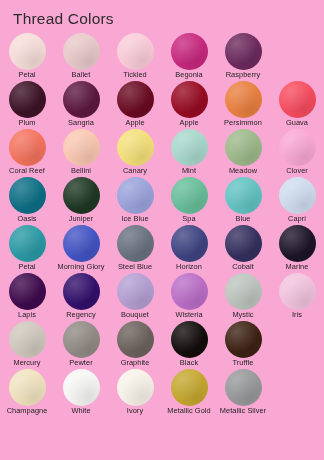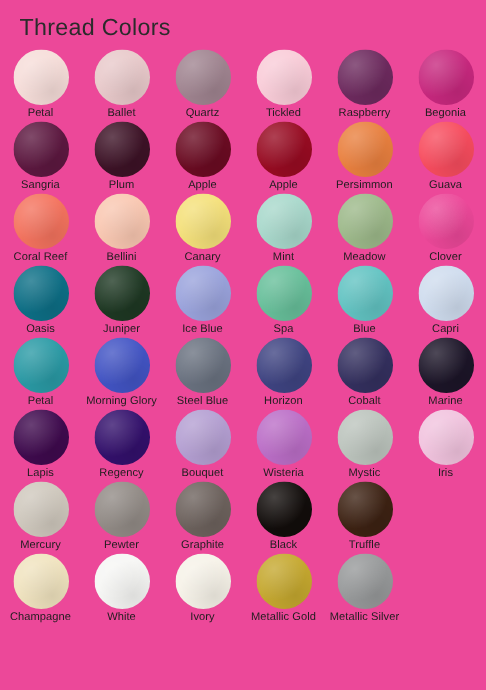--- a/index.html
+++ b/index.html
@@ -10,21 +10,21 @@
     width: 324px;
     height: 460px;
     background: #ffffff;
     font-family: "Liberation Sans", "DejaVu Sans", sans-serif;
     overflow: hidden;
   }
   #page {
     position: relative;
     width: 324px;
     height: 460px;
-    background: #ec4899;
+    background: #f9a8d4;
     box-sizing: border-box;
   }
   #title {
     position: absolute;
     left: 13px;
     top: 10px;
     font-size: 15.5px;
     color: #2b2b2b;
     letter-spacing: 0.2px;
     font-weight: 400;
@@ -89,44 +89,40 @@
       <div class="row">
         <div class="cell">
           <div class="swatch" style="background-color: rgb(246, 221, 217);"></div>
           <div class="label">Petal</div>
         </div>
         <div class="cell">
           <div class="swatch" style="background-color: rgb(232, 201, 202);"></div>
           <div class="label">Ballet</div>
         </div>
         <div class="cell">
-          <div class="swatch" style="background-color: rgb(160, 132, 144);"></div>
-          <div class="label">Quartz</div>
-        </div>
-        <div class="cell">
           <div class="swatch" style="background-color: rgb(249, 204, 216);"></div>
           <div class="label">Tickled</div>
         </div>
         <div class="cell">
+          <div class="swatch" style="background-color: rgb(199, 40, 126);"></div>
+          <div class="label">Begonia</div>
+        </div>
+        <div class="cell">
           <div class="swatch" style="background-color: rgb(109, 42, 94);"></div>
           <div class="label">Raspberry</div>
         </div>
-        <div class="cell">
-          <div class="swatch" style="background-color: rgb(199, 40, 126);"></div>
-          <div class="label">Begonia</div>
-        </div>
-      </div>
-      <div class="row">
+      </div>
+      <div class="row">
+        <div class="cell">
+          <div class="swatch" style="background-color: rgb(61, 18, 38);"></div>
+          <div class="label">Plum</div>
+        </div>
         <div class="cell">
           <div class="swatch" style="background-color: rgb(93, 24, 64);"></div>
           <div class="label">Sangria</div>
-        </div>
-        <div class="cell">
-          <div class="swatch" style="background-color: rgb(61, 18, 38);"></div>
-          <div class="label">Plum</div>
         </div>
         <div class="cell">
           <div class="swatch" style="background-color: rgb(107, 11, 34);"></div>
           <div class="label">Apple</div>
         </div>
         <div class="cell">
           <div class="swatch" style="background-color: rgb(152, 11, 34);"></div>
           <div class="label">Apple</div>
         </div>
         <div class="cell">

